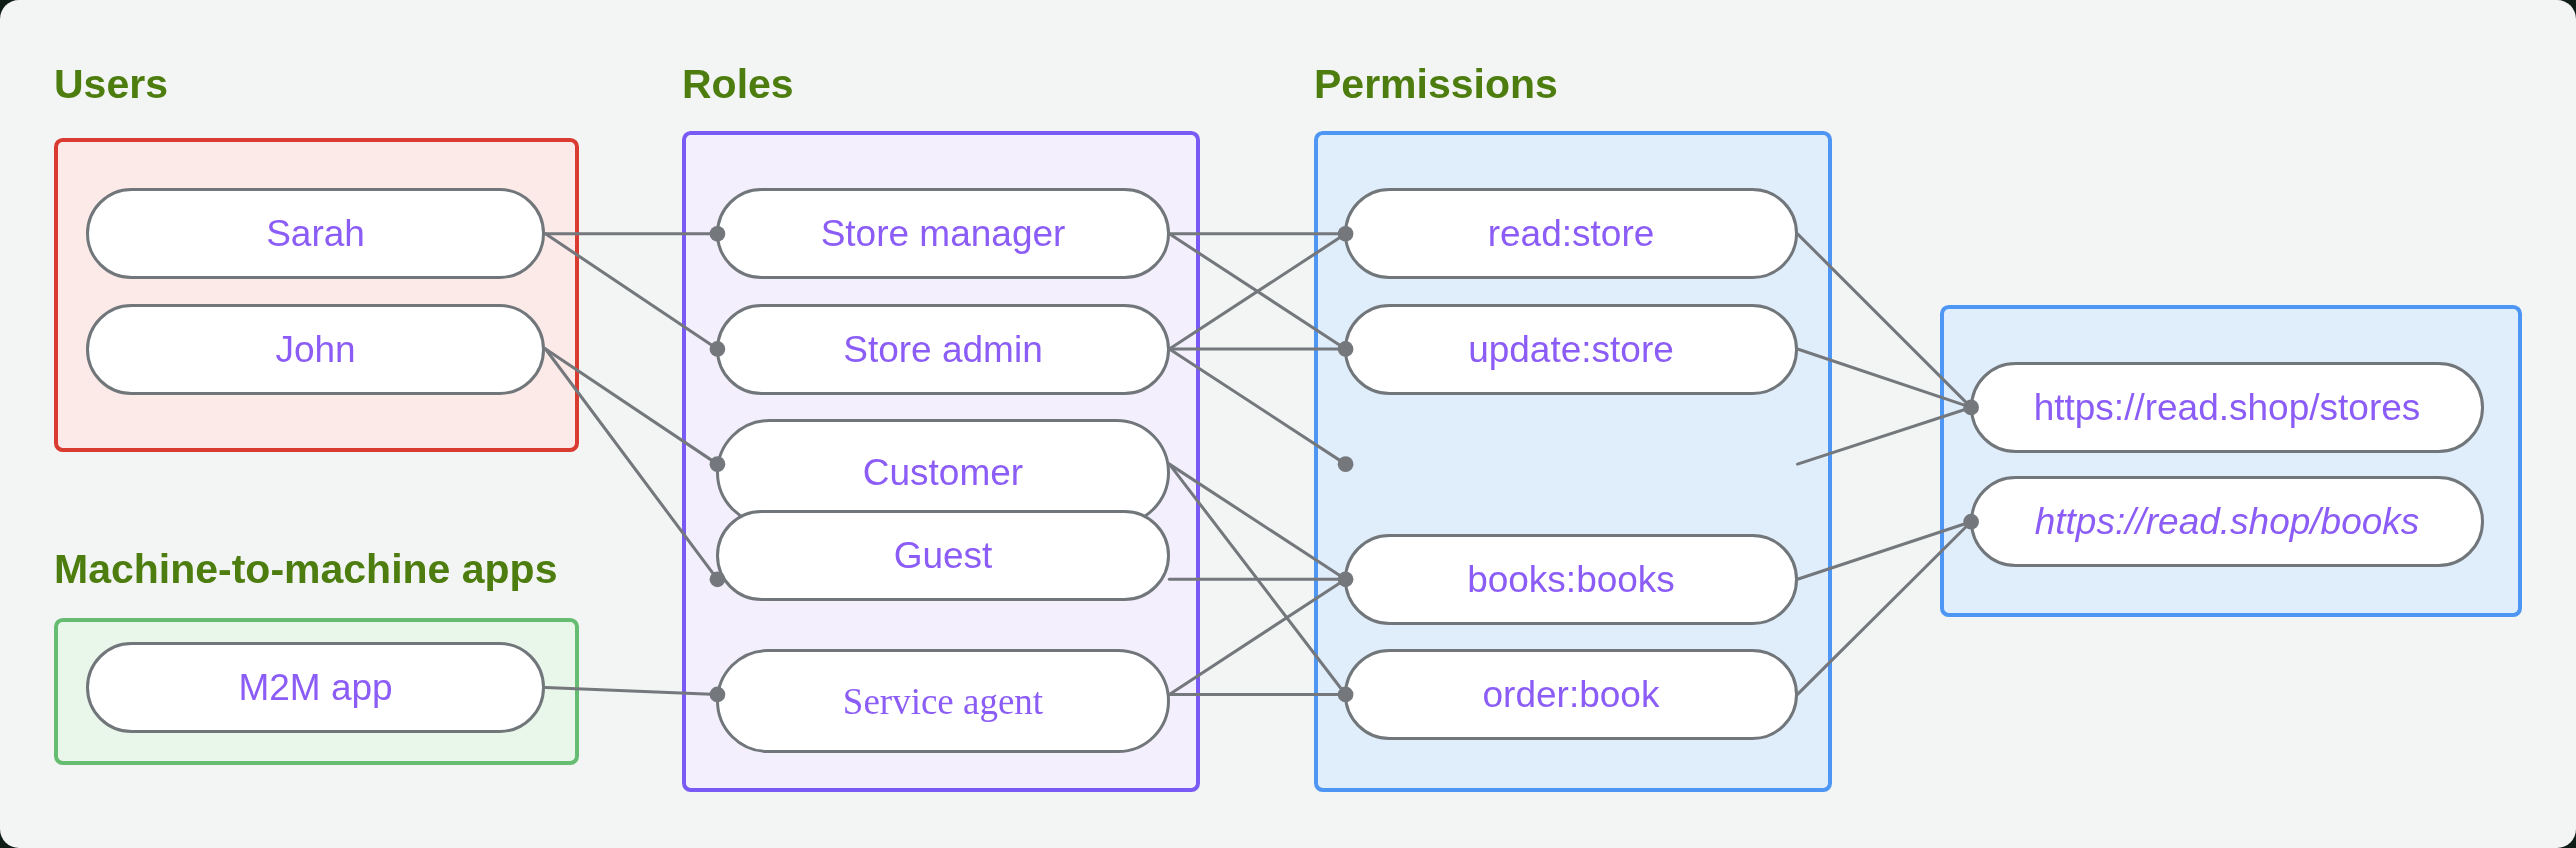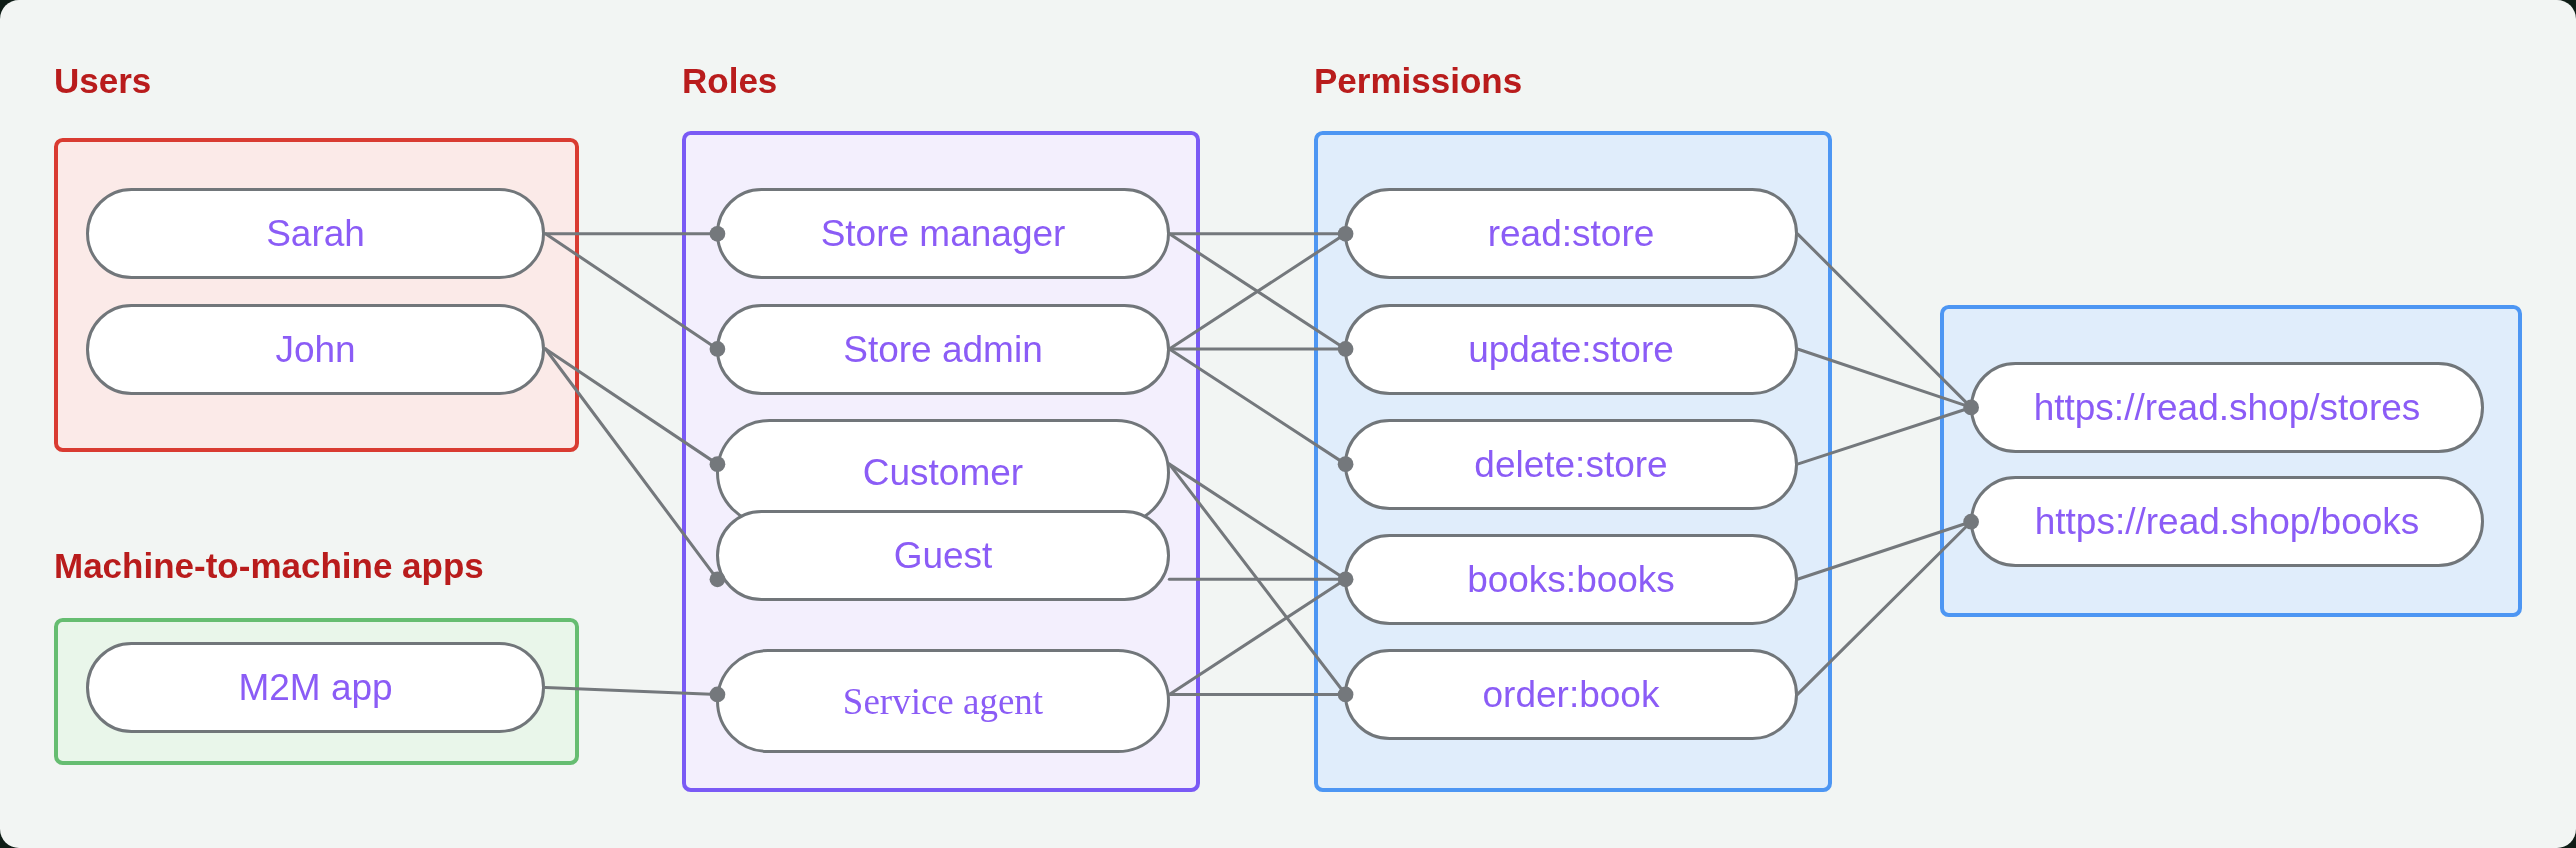--- a/index.html
+++ b/index.html
@@ -42,23 +42,23 @@
     box-sizing: border-box;
     display: flex;
     align-items: center;
     justify-content: center;
     font-size: 37px;
     color: #8b5cf6;
     white-space: nowrap;
   }
   .section-label {
     position: absolute;
-    font-size: 35px;
+    font-size: 41px;
     font-weight: 600;
-    color: #b91c1c;
+    color: #4d7c0f;
     white-space: nowrap;
   }
 </style>
 </head>
 <body>
 
 <div class="stage">
   <div class="canvas">
     <div id="groups-layer" class="layer">
         <div class="group-box" style="left: 54px; top: 138px; width: 525px; height: 314px; border-color: rgb(217, 59, 49); background: rgb(251, 234, 232);"></div>
@@ -71,25 +71,24 @@
         <div class="node-pill" style="left: 86px; top: 188px; width: 459px; height: 91px;">Sarah</div>
         <div class="node-pill" style="left: 86px; top: 304px; width: 459px; height: 91px;">John</div>
         <div class="node-pill" style="left: 86px; top: 642px; width: 459px; height: 91px;">M2M app</div>
         <div class="node-pill" style="left: 716px; top: 188px; width: 454px; height: 91px;">Store manager</div>
         <div class="node-pill" style="left: 716px; top: 304px; width: 454px; height: 91px;">Store admin</div>
         <div class="node-pill" style="left: 716px; top: 419px; width: 454px; height: 107px;">Customer</div>
         <div class="node-pill" style="left: 716px; top: 510px; width: 454px; height: 91px;">Guest</div>
         <div class="node-pill" style="left: 716px; top: 649px; width: 454px; height: 104px; font-family: Liberation Serif, serif;">Service agent</div>
         <div class="node-pill" style="left: 1344px; top: 188px; width: 454px; height: 91px;">read:store</div>
         <div class="node-pill" style="left: 1344px; top: 304px; width: 454px; height: 91px;">update:store</div>
-        <div class="node-pill" style="left: 1344px; top: 419px; width: 454px; height: 91px;">delete:store</div>
         <div class="node-pill" style="left: 1344px; top: 534px; width: 454px; height: 91px;">books:books</div>
         <div class="node-pill" style="left: 1344px; top: 649px; width: 454px; height: 91px;">order:book</div>
         <div class="node-pill" style="left: 1970px; top: 362px; width: 514px; height: 91px;">https://read.shop/stores</div>
-        <div class="node-pill" style="left: 1970px; top: 476px; width: 514px; height: 91px;">https://read.shop/books</div>
+        <div class="node-pill" style="left: 1970px; top: 476px; width: 514px; height: 91px; font-style: italic;">https://read.shop/books</div>
       </div>
     <svg id="edges-layer" class="layer" width="2576" height="848" viewBox="0 0 2952 972" xmlns="http://www.w3.org/2000/svg">
         <line x1="625" y1="268" x2="822" y2="268" stroke="#74787c" stroke-width="3.5" stroke-linecap="round"></line>
         <line x1="625" y1="268" x2="822" y2="400" stroke="#74787c" stroke-width="3.5" stroke-linecap="round"></line>
         <line x1="625" y1="400" x2="822" y2="532" stroke="#74787c" stroke-width="3.5" stroke-linecap="round"></line>
         <line x1="625" y1="400" x2="822" y2="664" stroke="#74787c" stroke-width="3.5" stroke-linecap="round"></line>
         <line x1="625" y1="788" x2="822" y2="796" stroke="#74787c" stroke-width="3.5" stroke-linecap="round"></line>
         <line x1="1340" y1="268" x2="1542" y2="268" stroke="#74787c" stroke-width="3.5" stroke-linecap="round"></line>
         <line x1="1340" y1="268" x2="1542" y2="400" stroke="#74787c" stroke-width="3.5" stroke-linecap="round"></line>
         <line x1="1340" y1="400" x2="1542" y2="268" stroke="#74787c" stroke-width="3.5" stroke-linecap="round"></line>

